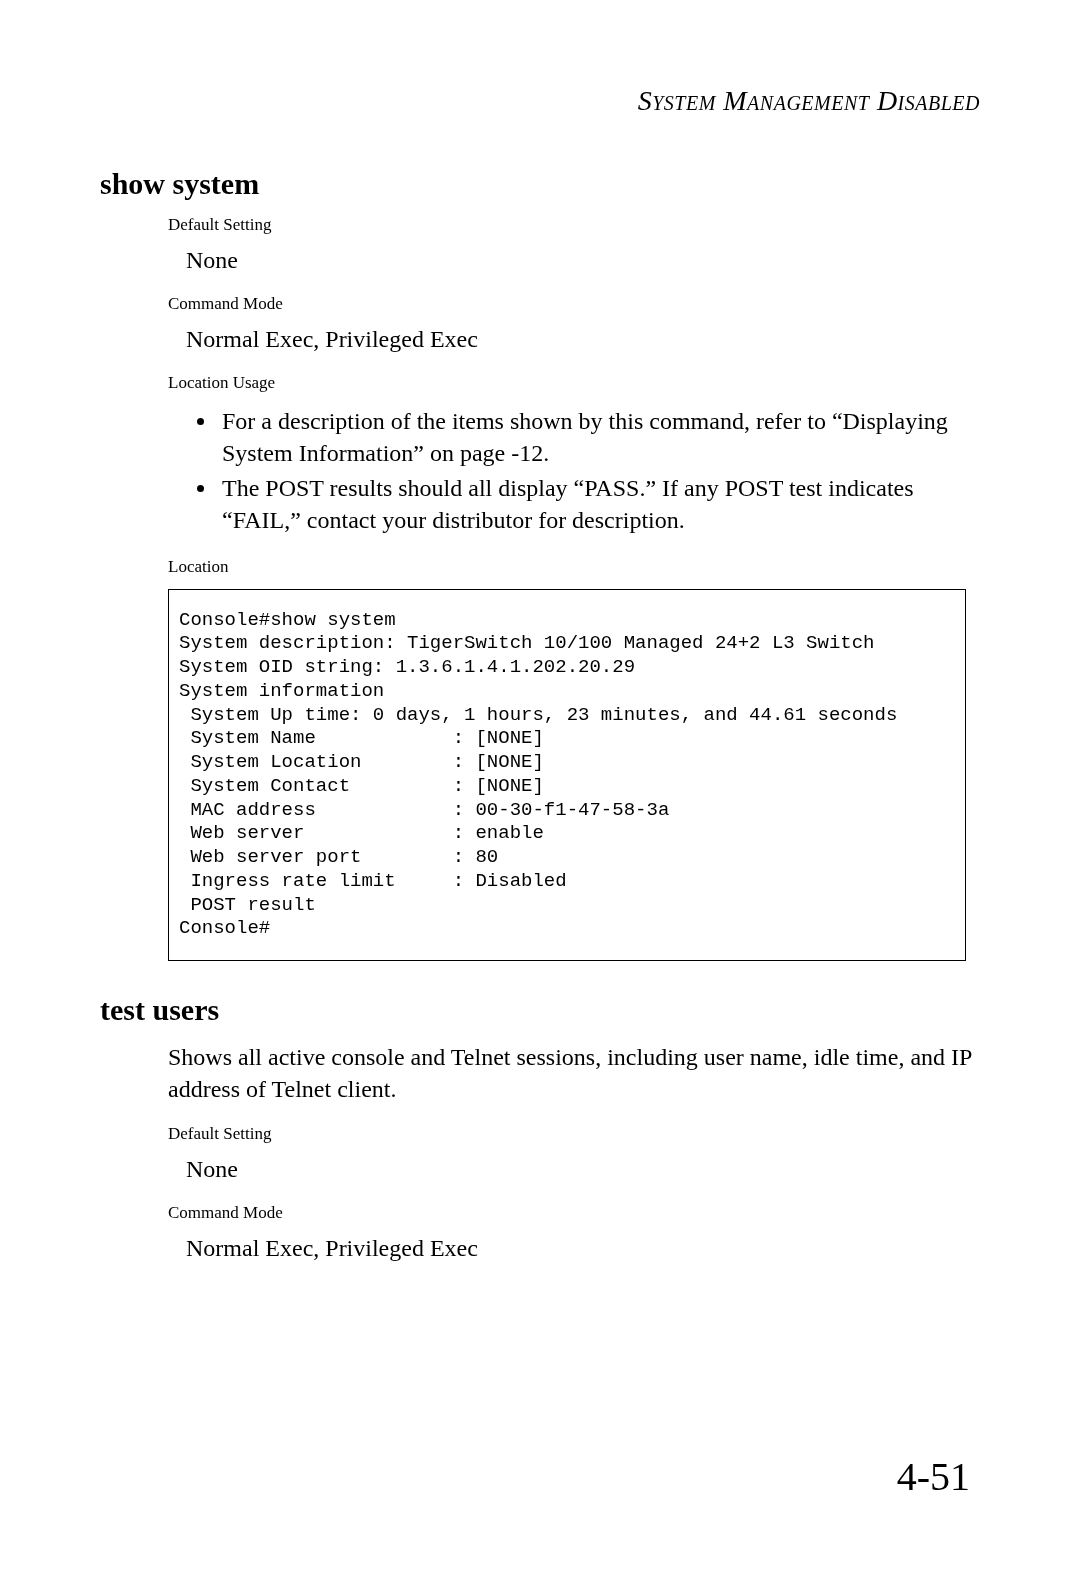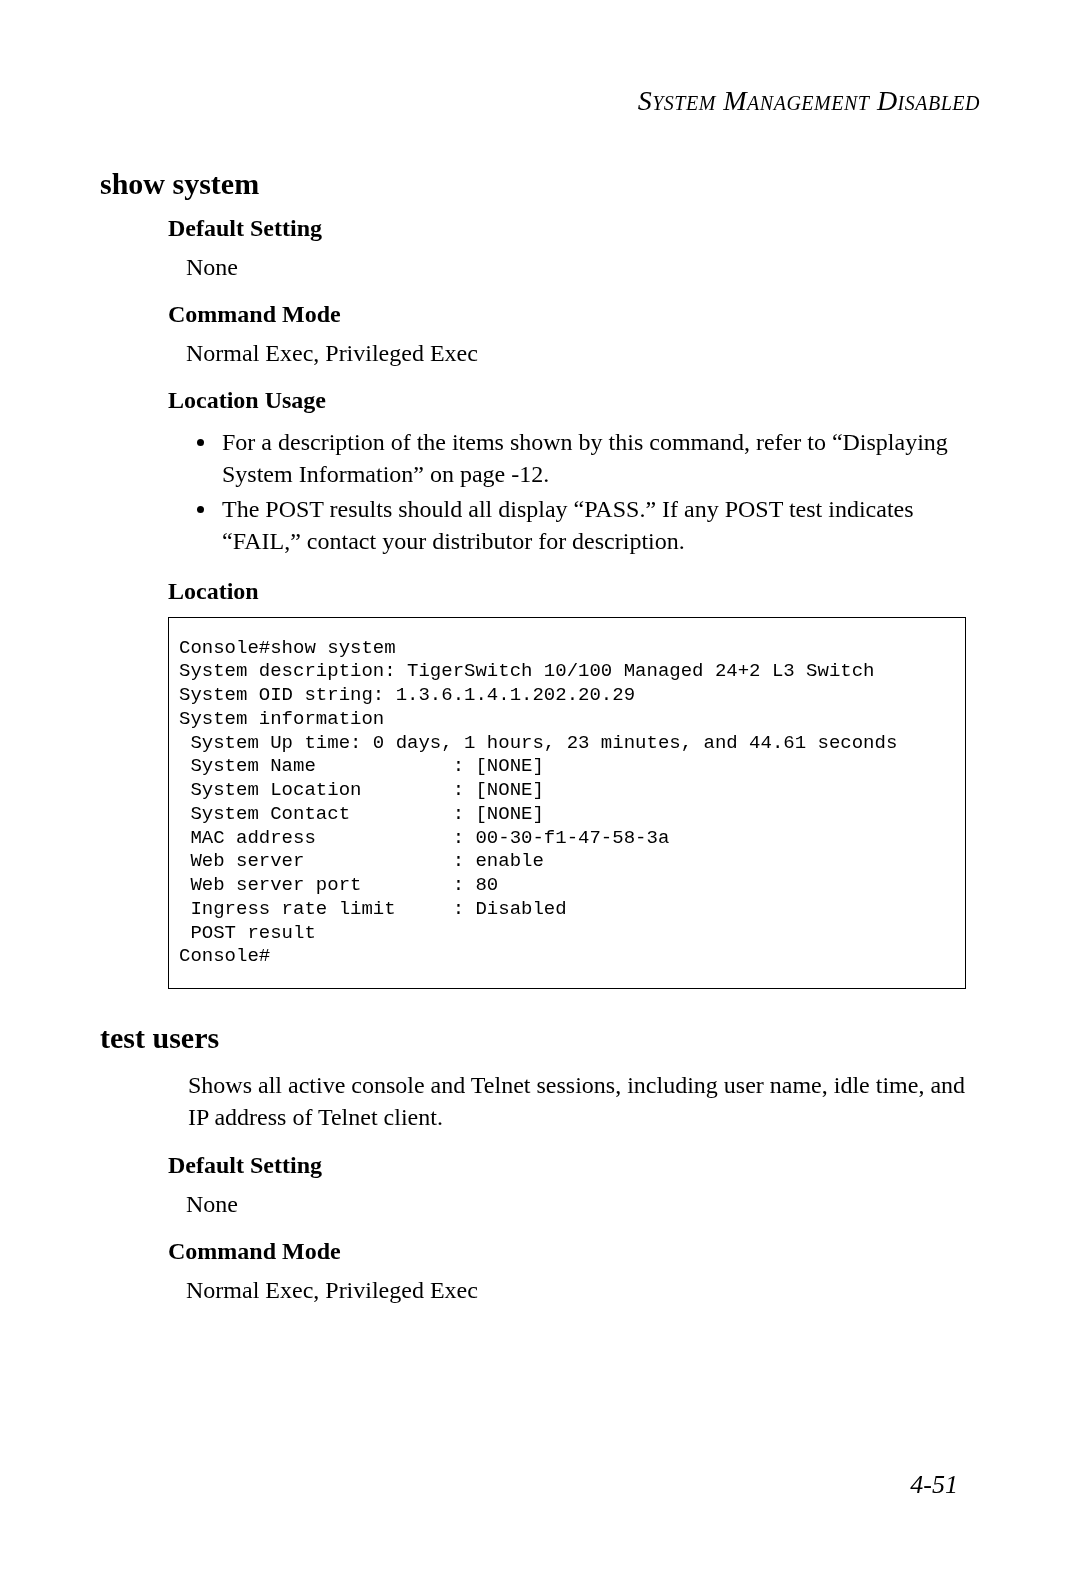--- a/index.html
+++ b/index.html
@@ -31,22 +31,22 @@
       font-weight: bold;
       font-size: 30px;
       margin: 0 0 14px 0;
     }
     .body-text {
       font-size: 24px;
       line-height: 1.35;
       margin: 0 0 18px 80px;
     }
     .subheading {
-      font-weight: bold;
-      font-size: 24px;
+      font-weight: normal;
+      font-size: 17px;
       margin: 10px 0 12px 68px;
     }
     .indented-text {
       font-size: 24px;
       margin: 0 0 20px 86px;
     }
     ul.usage-list {
       font-size: 24px;
       line-height: 1.35;
       margin: 0 20px 20px 90px;
@@ -61,23 +61,22 @@
       font-size: 19px;
       line-height: 1.25;
       border: 1px solid #000;
       padding: 19px 10px;
       margin: 0 14px 32px 68px;
       white-space: pre;
     }
     .page-number {
       position: absolute;
       bottom: 70px;
-      right: 122px;
-      font-size: 26px;
-      font-style: italic;
+      right: 110px;
+      font-size: 40px;
     }
   </style>
 </head>
 <body>
 
 <div class="page">
 
   <div class="header-title">System Management Disabled</div>
 
   <div class="section-title">show system</div>
@@ -104,21 +103,21 @@
  System Location        : [NONE]
  System Contact         : [NONE]
  MAC address            : 00-30-f1-47-58-3a
  Web server             : enable
  Web server port        : 80
  Ingress rate limit     : Disabled
  POST result
 Console#</div>
 
   <div class="section-title">test users</div>
-  <div class="body-text" style="margin-left:88px;">Shows all active console and Telnet sessions, including user name, idle time, and IP address of Telnet client.</div>
+  <div class="body-text" style="margin-left:68px;">Shows all active console and Telnet sessions, including user name, idle time, and IP address of Telnet client.</div>
 
   <div class="subheading">Default Setting</div>
   <div class="indented-text">None</div>
 
   <div class="subheading">Command Mode</div>
   <div class="indented-text">Normal Exec, Privileged Exec</div>
 
   <div class="page-number">4-51</div>
 </div>
 

